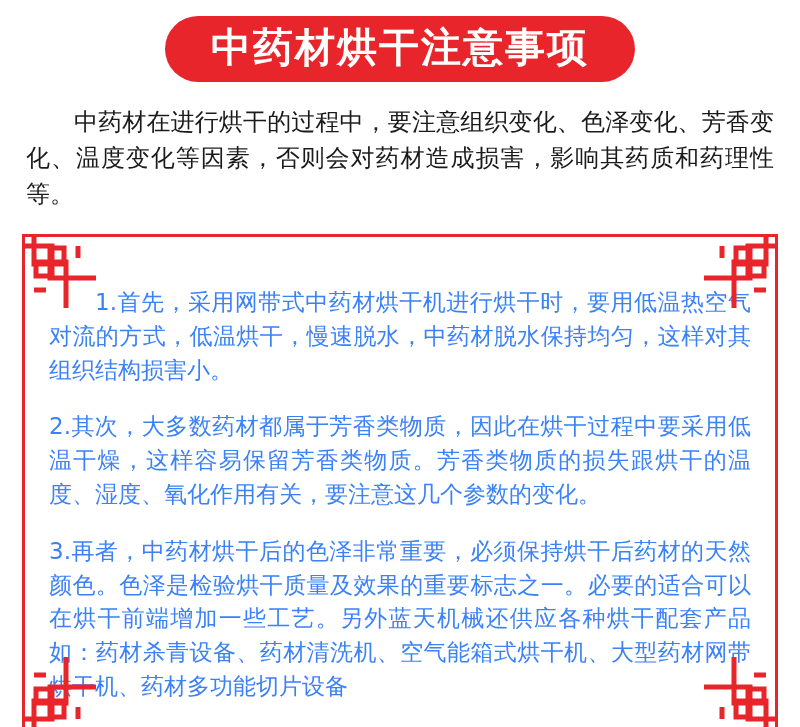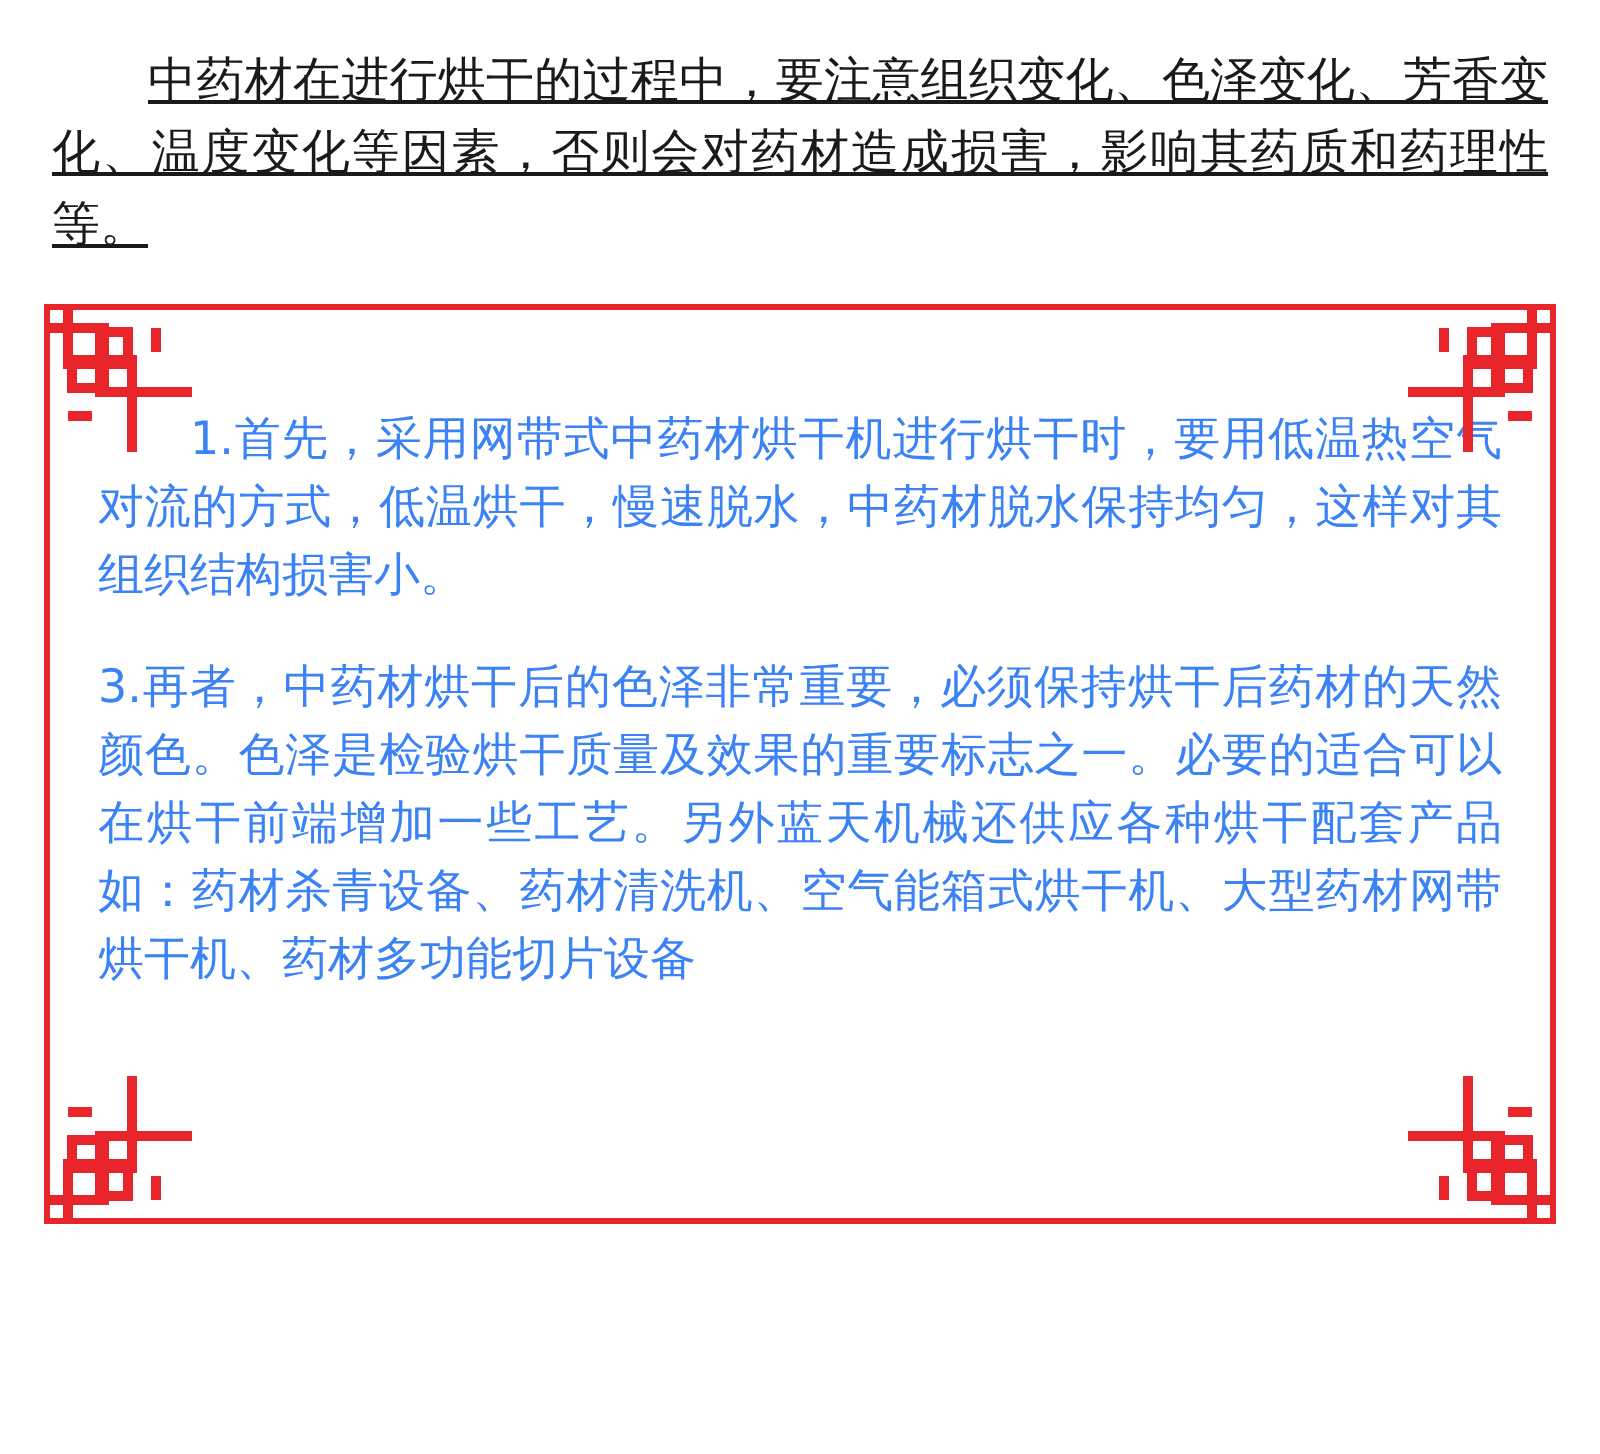--- a/index.html
+++ b/index.html
@@ -41,21 +41,20 @@
 
   
   .intro {
     margin: 22px 26px 0 26px;
     font-size: 24px;
     line-height: 1.5;
     color: #1a1a1a;
     text-align: justify;
     text-indent: 2em;
     font-family: "DejaVu Sans", sans-serif;
-    text-decoration: underline;
   }
 
   
   .deco-box {
     position: relative;
     margin: 22px 22px 0 22px;
     border: 3px solid #e8252b;
     min-height: 460px;
     box-sizing: border-box;
     padding: 26px 24px 24px 24px;
@@ -83,20 +82,23 @@
     text-indent: 2em;
     margin-bottom: 18px;
   }
   .item:last-child { margin-bottom: 0; }
 </style>
 </head>
 <body>
 
 <div class="page">
 
+  <div class="title-wrap">
+    <div class="title-banner">中药材烘干注意事项</div>
+  </div>
 
   <p class="intro">中药材在进行烘干的过程中，要注意组织变化、色泽变化、芳香变化、温度变化等因素，否则会对药材造成损害，影响其药质和药理性等。</p>
 
   <div class="deco-box">
 
     <span class="corner tl">
       <svg width="74" height="74" viewBox="0 0 74 74" aria-hidden="true">
         <g fill="none" stroke="#e8252b" stroke-width="5">
           <path d="M12 0 L12 30 L42 30 L42 14 L28 14 L28 44 L74 44"></path>
           <path d="M0 12 L30 12 L30 42 L14 42 L14 28 L44 28 L44 74"></path>
@@ -130,15 +132,16 @@
         <g fill="none" stroke="#e8252b" stroke-width="5">
           <path d="M12 0 L12 30 L42 30 L42 14 L28 14 L28 44 L74 44"></path>
           <path d="M0 12 L30 12 L30 42 L14 42 L14 28 L44 28 L44 74"></path>
           <path d="M56 12 L56 24"></path>
           <path d="M12 56 L24 56"></path>
         </g>
       </svg>
     </span>
 
     <p class="item first">1.首先，采用网带式中药材烘干机进行烘干时，要用低温热空气对流的方式，低温烘干，慢速脱水，中药材脱水保持均匀，这样对其组织结构损害小。</p>
+    <p class="item">2.其次，大多数药材都属于芳香类物质，因此在烘干过程中要采用低温干燥，这样容易保留芳香类物质。芳香类物质的损失跟烘干的温度、湿度、氧化作用有关，要注意这几个参数的变化。</p>
     <p class="item">3.再者，中药材烘干后的色泽非常重要，必须保持烘干后药材的天然颜色。色泽是检验烘干质量及效果的重要标志之一。必要的适合可以在烘干前端增加一些工艺。另外蓝天机械还供应各种烘干配套产品如：药材杀青设备、药材清洗机、空气能箱式烘干机、大型药材网带烘干机、药材多功能切片设备</p>
   </div>
 </div>
 
 </body></html>

